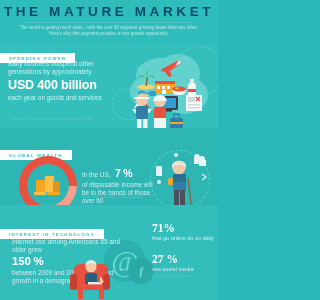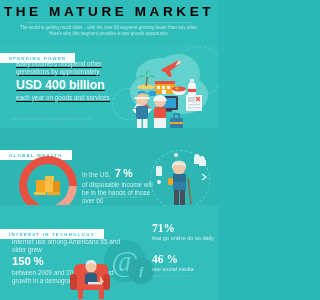--- a/index.html
+++ b/index.html
@@ -20,31 +20,31 @@
   }
   .badge-wrap{position:absolute;left:0;}
   .body-txt{color:#cdeeee;font-size:6.4px;line-height:8.2px;}
   .big{color:#ffffff;font-weight:bold;letter-spacing:-0.2px;}
   .src{color:#5fc9c7;font-size:2.7px;line-height:3.6px;letter-spacing:.1px;}
 
   
   .hdr{position:absolute;top:0;left:0;width:218px;height:44px;background:#2fbdbb;}
   .title{
     position:absolute;top:4px;left:0;width:218px;text-align:center;
-    color:#000000;font-size:13.5px;font-weight:bold;letter-spacing:3.6px;
+    color:#0c4a6e;font-size:13.5px;font-weight:bold;letter-spacing:3.6px;
   }
   .rule{position:absolute;top:22px;left:26px;width:166px;height:1px;background:#4fc9c7;}
   .subtitle{
     position:absolute;top:24.5px;left:16px;width:186px;text-align:center;
     color:#b8e8e7;font-size:4.5px;line-height:6.6px;
   }
 
   
   .s1{top:44px;height:84px;background:#34bfbd;}
-  .s1-txt{position:absolute;top:60px;left:16px;width:108px;text-decoration:underline;}
+  .s1-txt{position:absolute;top:60px;left:8px;width:108px;}
   .s1-big{font-size:12.6px;line-height:14px;margin:1.5px 0 2px 0;}
   .s1-src{position:absolute;top:118px;left:11px;width:104px;}
 
   
   .s2{top:128px;height:77px;background:#2db6b4;}
   .s2-txt{position:absolute;top:163px;left:82px;width:72px;}
   .s2-big{font-size:10.5px;line-height:11px;}
   .s2-src{position:absolute;top:196px;left:82px;width:74px;}
 
   
@@ -282,18 +282,18 @@
     <rect x="10" y="32" width="5" height="9" fill="#e8503f"></rect>
     <rect x="31" y="32" width="5" height="9" fill="#e8503f"></rect>
   </svg>
 
   <div class="stat stat1">
     <div class="num">71%</div>
     <div class="lbl">that go online do so daily</div>
   </div>
 
   <div class="stat stat2">
-    <div class="num">46 %</div>
+    <div class="num">27 %</div>
     <div class="lbl">use social media</div>
     <div class="src">Source: Pew Research Center</div>
   </div>
 
 </div>
 
 </body></html>

